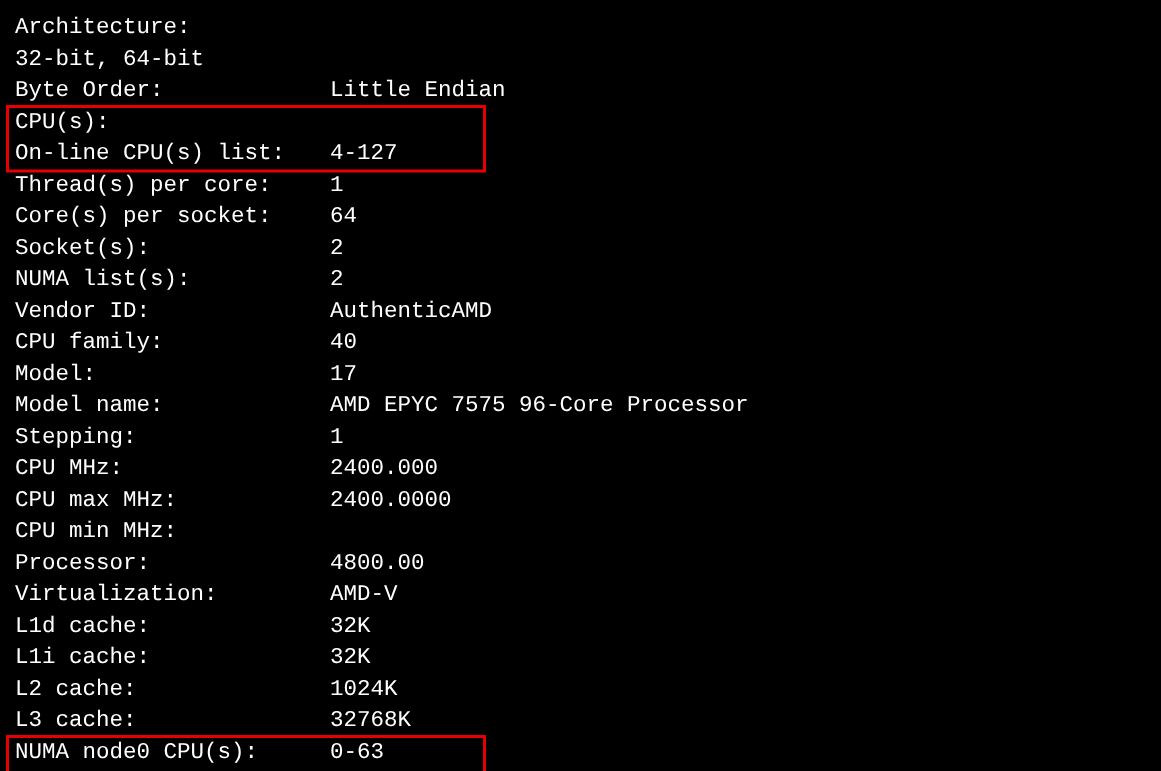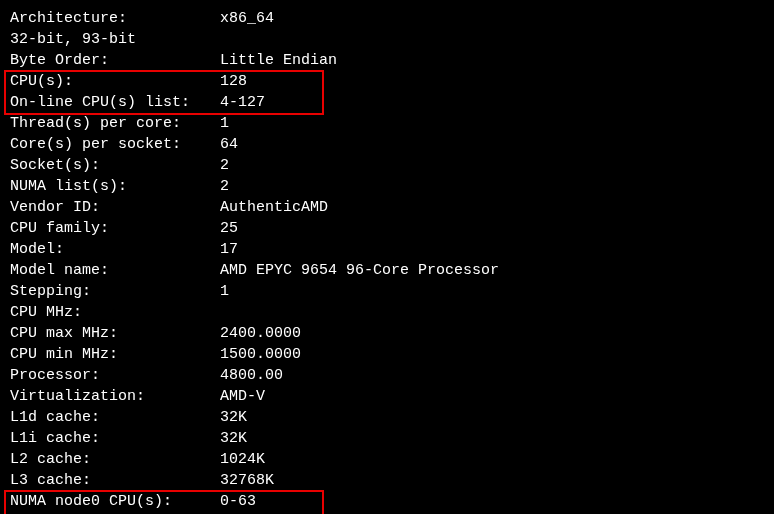--- a/index.html
+++ b/index.html
@@ -47,32 +47,30 @@
       width: 320px;
       height: 45px;
     }
   </style>
 </head>
 <body>
 
 <div>
   <div class="row">
     <span class="label">Architecture:</span>
-    <span class="value">x86_64</span>
   </div>
   <div class="row">
-    <span class="value">32-bit, 93-bit</span>
+    <span class="value">32-bit, 64-bit</span>
   </div>
   <div class="row">
     <span class="label">Byte Order:</span>
     <span class="value">Little Endian</span>
   </div>
   <div class="row">
     <span class="label">CPU(s):</span>
-    <span class="value">128</span>
   </div>
   <div class="row">
     <span class="label">On-line CPU(s) list:</span>
     <span class="value">4-127</span>
   </div>
   <div class="row">
     <span class="label">Thread(s) per core:</span>
     <span class="value">1</span>
   </div>
   <div class="row">
@@ -86,44 +84,44 @@
   <div class="row">
     <span class="label">NUMA list(s):</span>
     <span class="value">2</span>
   </div>
   <div class="row">
     <span class="label">Vendor ID:</span>
     <span class="value">AuthenticAMD</span>
   </div>
   <div class="row">
     <span class="label">CPU family:</span>
-    <span class="value">25</span>
+    <span class="value">40</span>
   </div>
   <div class="row">
     <span class="label">Model:</span>
     <span class="value">17</span>
   </div>
   <div class="row">
     <span class="label">Model name:</span>
-    <span class="value">AMD EPYC 9654 96-Core Processor</span>
+    <span class="value">AMD EPYC 7575 96-Core Processor</span>
   </div>
   <div class="row">
     <span class="label">Stepping:</span>
     <span class="value">1</span>
   </div>
   <div class="row">
     <span class="label">CPU MHz:</span>
+    <span class="value">2400.000</span>
   </div>
   <div class="row">
     <span class="label">CPU max MHz:</span>
     <span class="value">2400.0000</span>
   </div>
   <div class="row">
     <span class="label">CPU min MHz:</span>
-    <span class="value">1500.0000</span>
   </div>
   <div class="row">
     <span class="label">Processor:</span>
     <span class="value">4800.00</span>
   </div>
   <div class="row">
     <span class="label">Virtualization:</span>
     <span class="value">AMD-V</span>
   </div>
   <div class="row">

